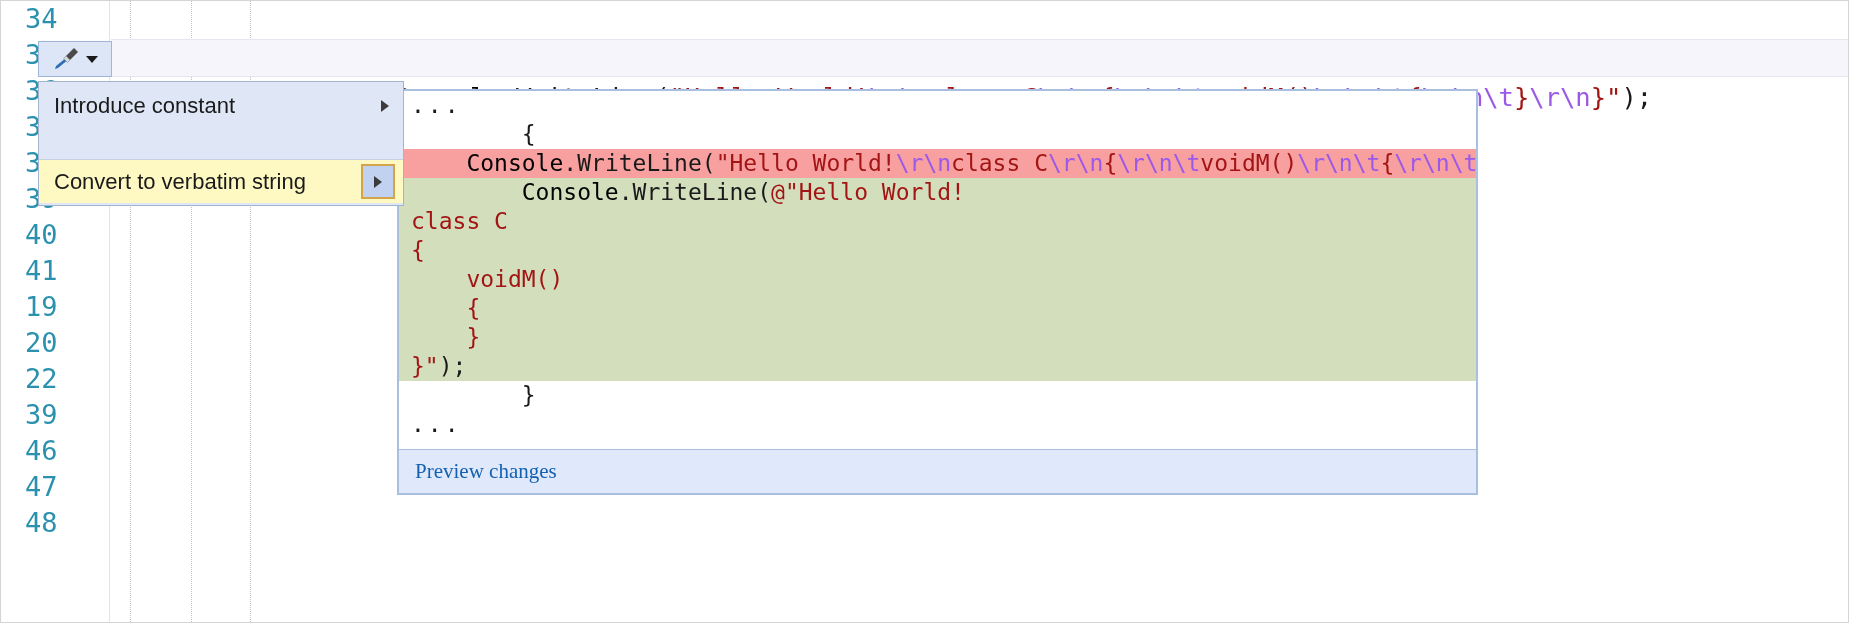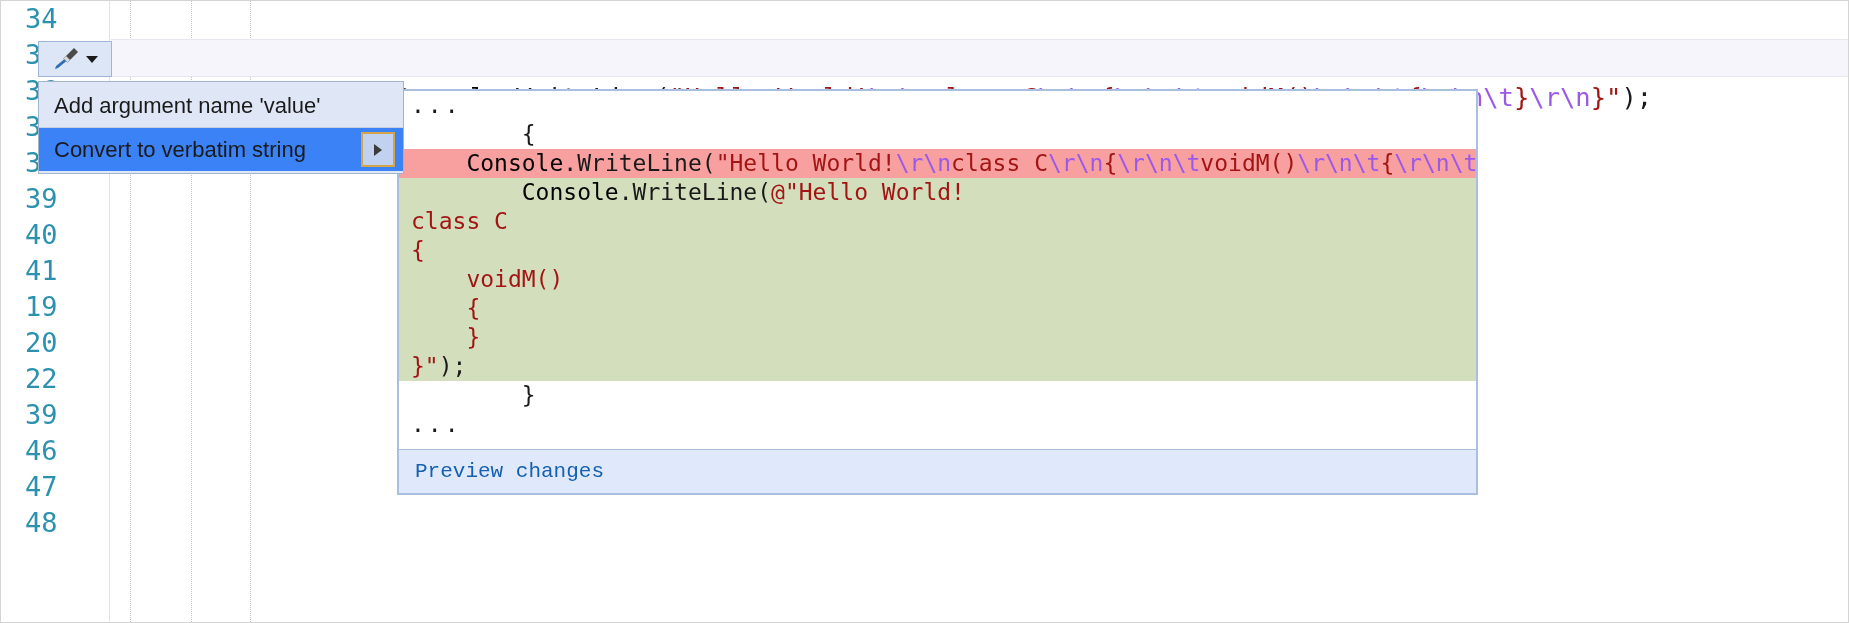--- a/index.html
+++ b/index.html
@@ -123,21 +123,22 @@
     padding-left: 15px;
     padding-right: 46px;
     font-size: 22px;
     color: #1a1a1a;
     white-space: nowrap;
     cursor: pointer;
     font-family: "Liberation Sans", sans-serif;
   }
   .menu-item + .menu-item { border-top: 1px solid #c6d1e4; }
   .menu-item.selected {
-    background: #3b82f6;
+    background: #fef9c3;
+    margin-top: 32px;
   }
   .submenu-arrow {
     position: absolute;
     right: 14px;
     top: 50%;
     transform: translateY(-50%);
     width: 0; height: 0;
     border-left: 8px solid #3b3b3b;
     border-top: 6px solid transparent;
     border-bottom: 6px solid transparent;
@@ -200,21 +201,21 @@
     border-top: 1px solid #a8bfe0;
     box-sizing: border-box;
     display: flex;
     align-items: center;
     padding-left: 16px;
   }
   #preview-changes-link {
     color: #1560b0;
     font-size: 21px;
     cursor: pointer;
-    font-family: Liberation Mono, monospace;
+    font-family: Liberation Serif, serif;
   }
 </style>
 </head>
 <body>
 
 <div id="editor-root">
 
   <div id="gutter">
       <div class="gutter-num">34</div>
       <div class="gutter-num">35</div>
@@ -257,21 +258,21 @@
       </svg>
     </span>
     <span>
       <svg width="16" height="12" viewBox="0 0 16 12">
         <polygon points="2,3 14,3 8,10" fill="#1a1a1a"></polygon>
       </svg>
     </span>
   </div>
 
   <div id="quick-actions-menu">
-      <div class="menu-item"><span>Add argument name 'value'</span></div>
+      <div class="menu-item"><span>Introduce constant</span><span class="submenu-arrow"></span></div>
       <div class="menu-item selected"><span>Convert to verbatim string</span><span class="submenu-arrow-box">
           <span class="submenu-arrow" style="right: 11px;"></span>
         </span></div>
     </div>
 
   <div id="preview-popup">
     <div id="preview-code">
         <div class="pv-line ellipsis"><span class="tok-plain">...</span></div>
         <div class="pv-line"><span class="tok-plain">        {</span></div>
         <div class="pv-line removed"><span class="tok-type">    Console</span><span class="tok-plain">.</span><span class="tok-plain">WriteLine</span><span class="tok-plain">(</span><span class="tok-str">"Hello World!</span><span class="tok-esc">\r\n</span><span class="tok-str">class C</span><span class="tok-esc">\r\n</span><span class="tok-str">{</span><span class="tok-esc">\r\n\t</span><span class="tok-str">voidM()</span><span class="tok-esc">\r\n\t</span><span class="tok-str">{</span><span class="tok-esc">\r\n\t</span></div>

